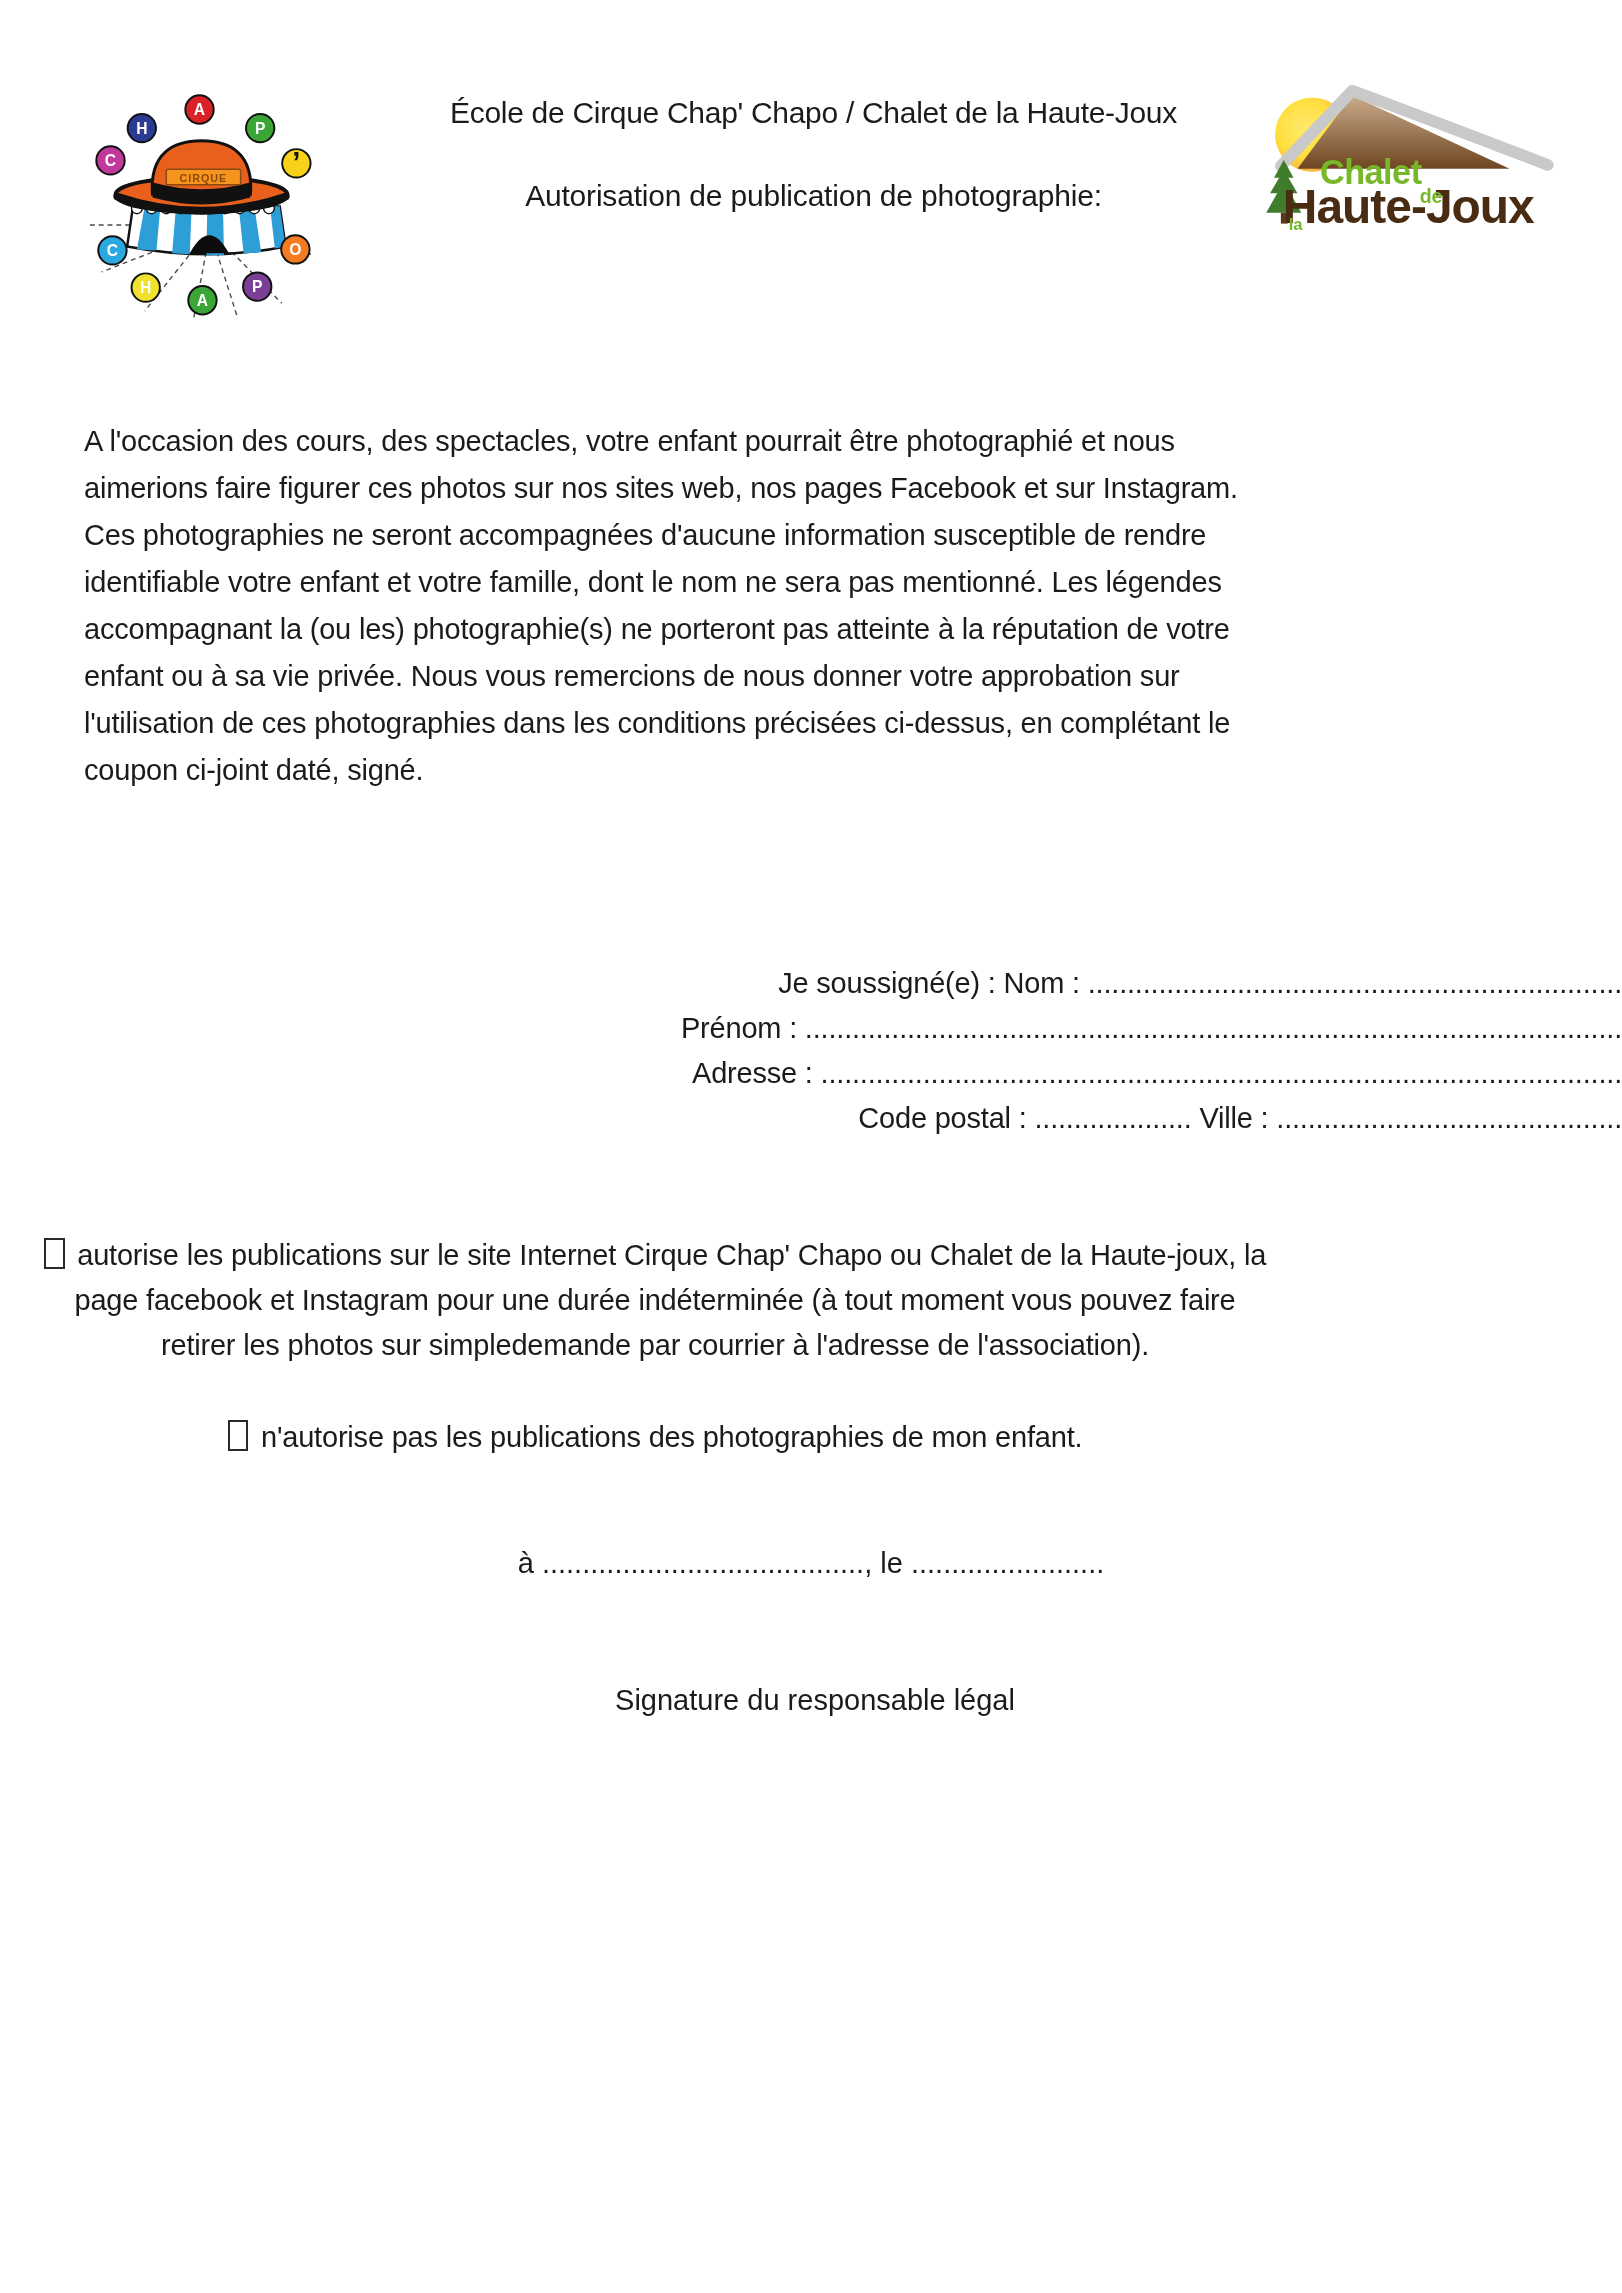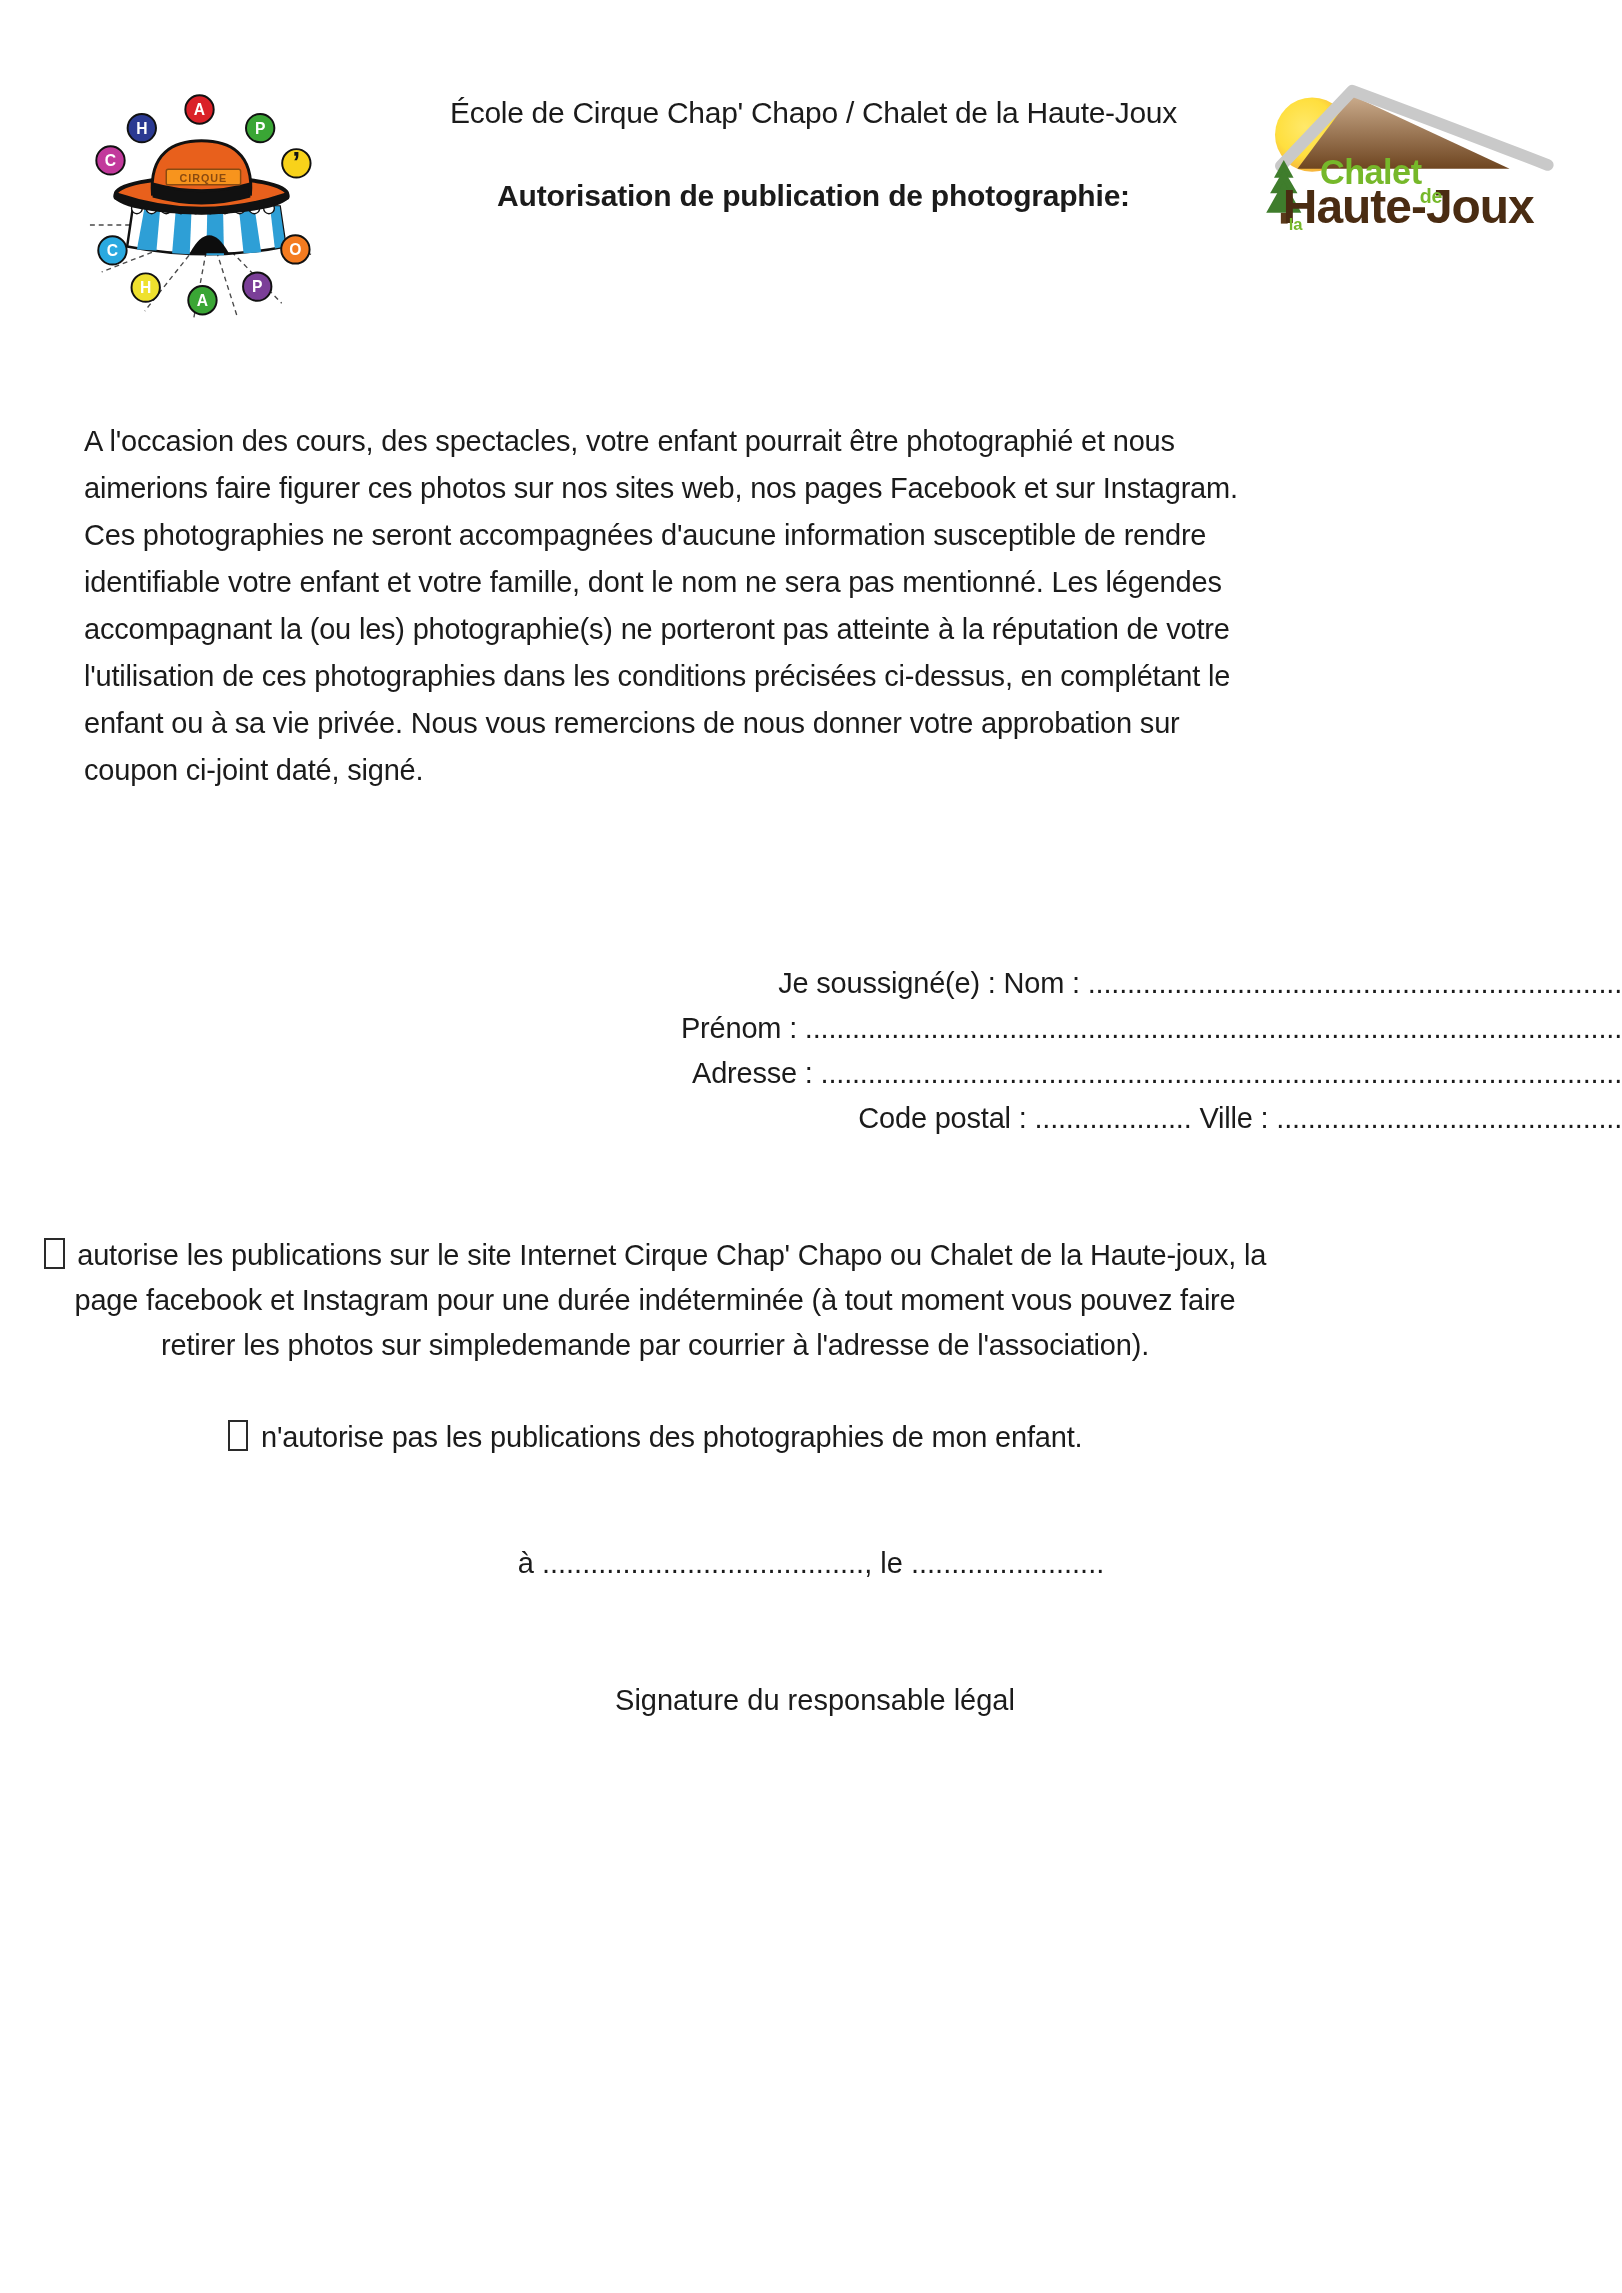--- a/index.html
+++ b/index.html
@@ -2,21 +2,21 @@
 <html><head>
 <meta charset="utf-8">
 <style>
   html,body{margin:0;padding:0}
   body{
     width:1622px;height:2294px;background:#ffffff;position:relative;
     font-family:"Liberation Sans","DejaVu Sans",sans-serif;color:#1b1b1b;overflow:hidden;
   }
   .header-block{position:absolute;left:294px;top:96px;width:1039px;text-align:center}
   .doc-title{font-size:30px;letter-spacing:-0.3px;white-space:nowrap}
-  .doc-subtitle{margin-top:49px;font-size:30px;font-weight:bold;letter-spacing:-0.2px}
+  .doc-subtitle{margin-top:49px;font-size:30px;font-weight:normal;letter-spacing:-0.2px}
   .cirque-logo{position:absolute;left:88px;top:78px}
   .chalet-logo{position:absolute;left:1253px;top:76px}
   .intro{position:absolute;left:84px;top:418px;width:1441px;font-size:29px;line-height:47px;letter-spacing:-0.2px}
   .form-block{position:absolute;left:0;top:961px;width:1622px;text-align:right;font-size:29px;line-height:45px;letter-spacing:-0.2px}
   .option{position:absolute;left:0;width:1310px;text-align:center;font-size:29px;line-height:45px;letter-spacing:-0.2px}
   .option1{top:1233px}
   .option2{top:1415px}
   .box-glyph{display:inline-block;width:16.7px;height:27.4px;border:2px solid #2a2a2a;margin-right:12.7px;vertical-align:-3.9px}
   .place-date{position:absolute;left:0;top:1547px;width:1622px;text-align:center;font-size:29px}
   .signature{position:absolute;left:4px;top:1684px;width:1622px;text-align:center;font-size:29px}
@@ -126,22 +126,22 @@
   <text class="de-word" x="170" y="130">de</text>
   <text class="la-word" x="36" y="158">la</text>
 </svg>
 
 <div class="intro">
   <div class="intro-line">A l'occasion des cours, des spectacles, votre enfant pourrait être photographié et nous</div>
   <div class="intro-line">aimerions faire figurer ces photos sur nos sites web, nos pages Facebook et sur Instagram.</div>
   <div class="intro-line">Ces photographies ne seront accompagnées d'aucune information susceptible de rendre</div>
   <div class="intro-line">identifiable votre enfant et votre famille, dont le nom ne sera pas mentionné. Les légendes</div>
   <div class="intro-line">accompagnant la (ou les) photographie(s) ne porteront pas atteinte à la réputation de votre</div>
+  <div class="intro-line">enfant ou à sa vie privée. Nous vous remercions de nous donner votre approbation sur</div>
   <div class="intro-line">l'utilisation de ces photographies dans les conditions précisées ci-dessus, en complétant le</div>
-  <div class="intro-line">enfant ou à sa vie privée. Nous vous remercions de nous donner votre approbation sur</div>
   <div class="intro-line">coupon ci-joint daté, signé.</div>
 </div>
 
 <div class="form-block">
   <div class="form-line">Je soussigné(e) : Nom : ....................................................................</div>
   <div class="form-line">Prénom : ........................................................................................................</div>
   <div class="form-line">Adresse : ......................................................................................................</div>
   <div class="form-line">Code postal : .................... Ville : ............................................</div>
 </div>
 

